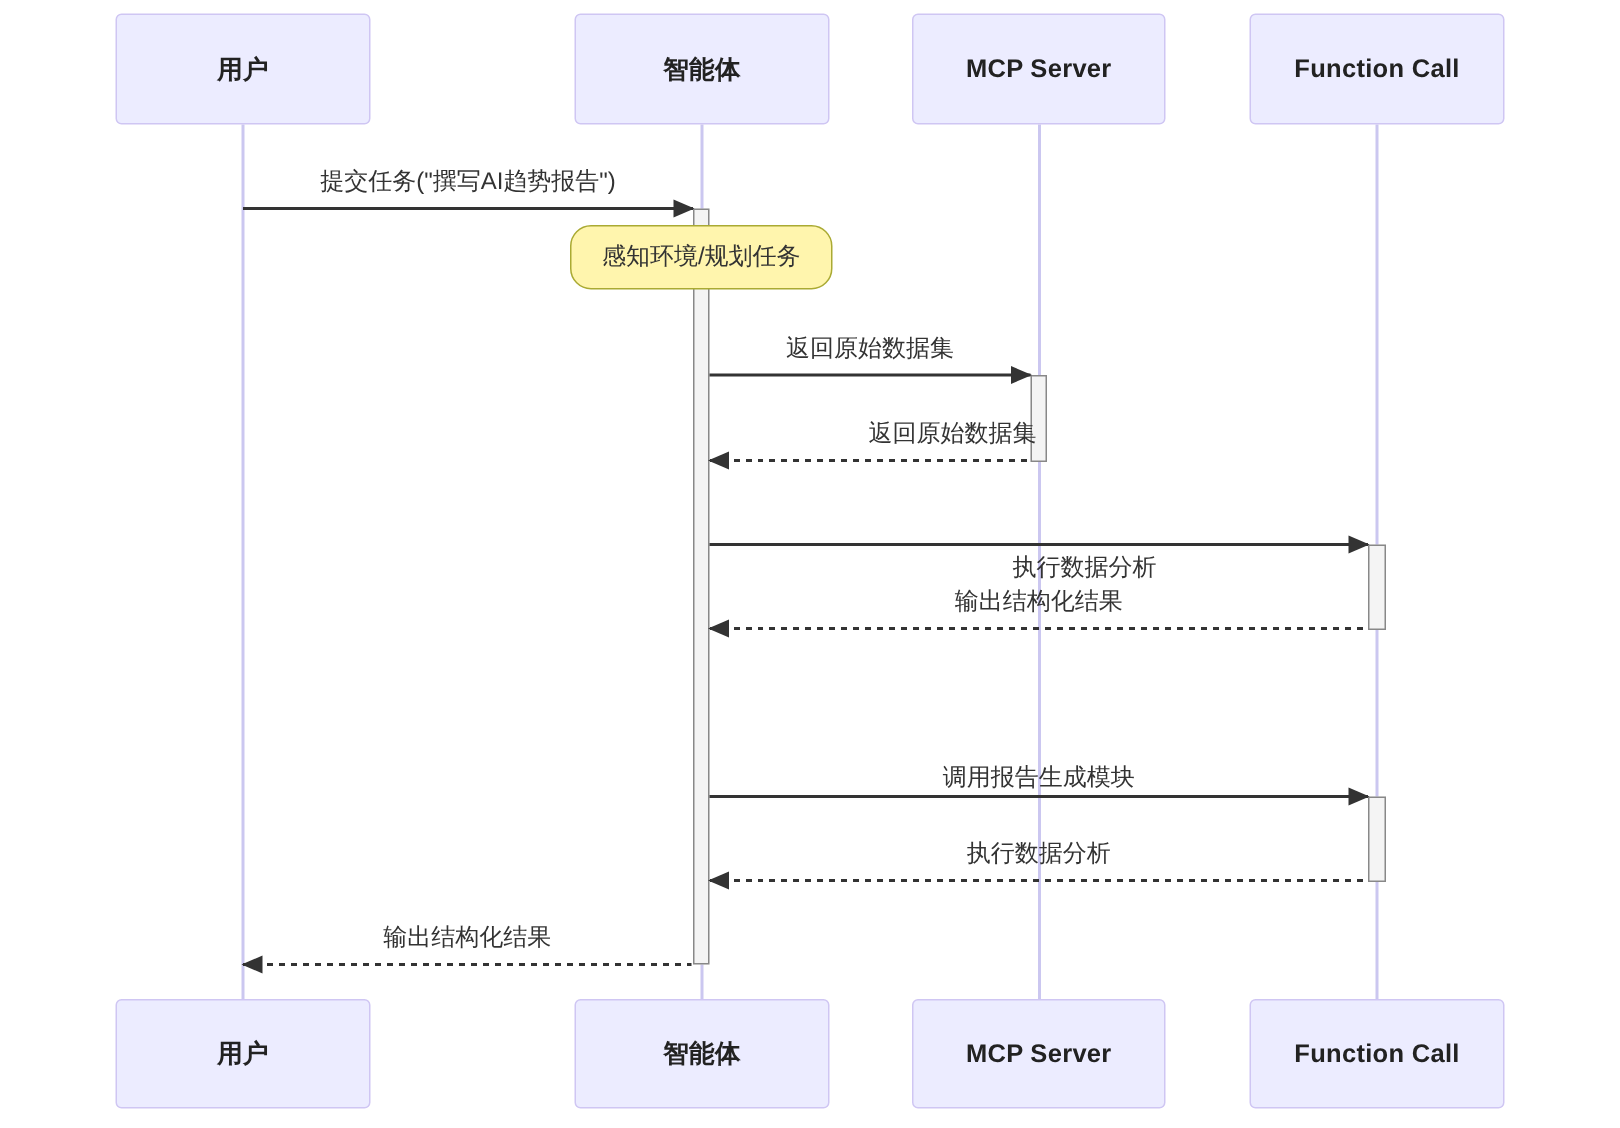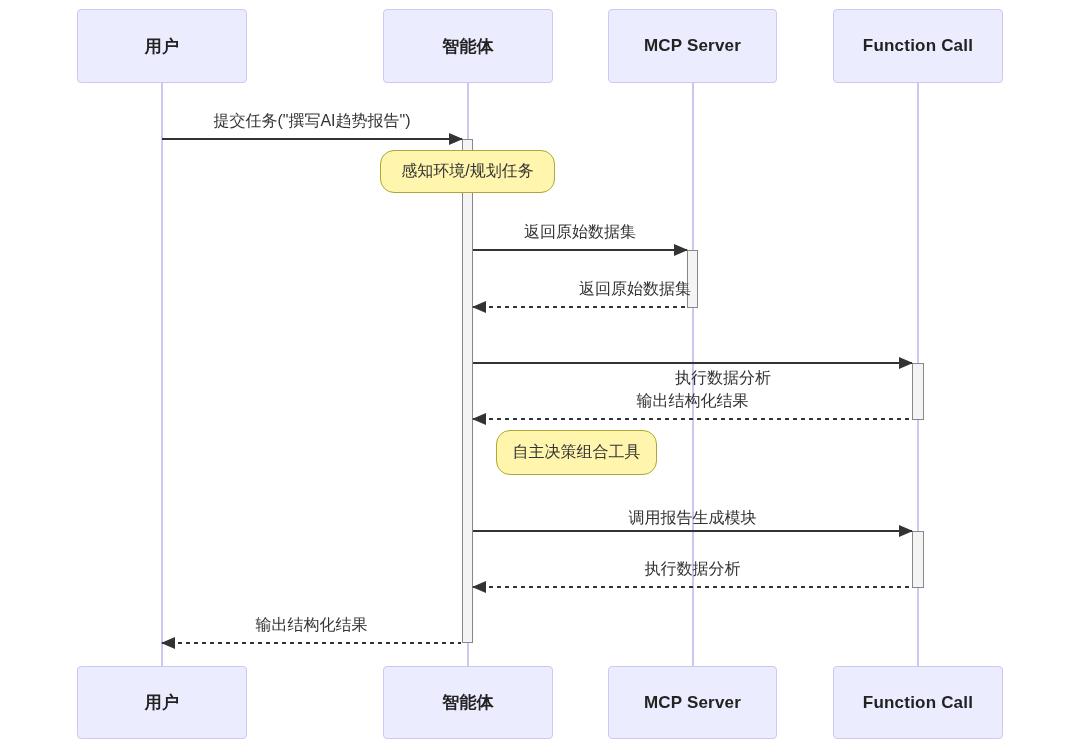--- a/index.html
+++ b/index.html
@@ -116,21 +116,20 @@
     <div class="msg-line-solid" style="left: 473px; top: 530px; width: 439px;"></div>
     <div class="arrowhead-right" style="left: 899px; top: 525px;"></div>
     <div class="msg-label" style="left: 692.5px; top: 508px;">调用报告生成模块</div>
     <div class="msg-line-dashed" style="left: 473px; top: 586px; width: 439px;"></div>
     <div class="arrowhead-left" style="left: 472px; top: 581px;"></div>
     <div class="msg-label" style="left: 692.5px; top: 559px;">执行数据分析</div>
     <div class="msg-line-dashed" style="left: 162px; top: 642px; width: 299px;"></div>
     <div class="arrowhead-left" style="left: 161px; top: 637px;"></div>
     <div class="msg-label" style="left: 311.5px; top: 615px;">输出结构化结果</div>
     <div class="note" style="left: 380px; top: 150px; width: 175px; height: 43px;">感知环境/规划任务</div>
-    <div class="note" style="left: 496px; top: 430px; width: 161px; height: 45px;">自主决策组合工具</div>
     <div class="actor-box" style="left: 77px; top: 9px; width: 170px; height: 74px;">用户</div>
     <div class="actor-box" style="left: 77px; top: 666px; width: 170px; height: 73px;">用户</div>
     <div class="actor-box" style="left: 383px; top: 9px; width: 170px; height: 74px;">智能体</div>
     <div class="actor-box" style="left: 383px; top: 666px; width: 170px; height: 73px;">智能体</div>
     <div class="actor-box" style="left: 608px; top: 9px; width: 169px; height: 74px;">MCP Server</div>
     <div class="actor-box" style="left: 608px; top: 666px; width: 169px; height: 73px;">MCP Server</div>
     <div class="actor-box" style="left: 833px; top: 9px; width: 170px; height: 74px;">Function Call</div>
     <div class="actor-box" style="left: 833px; top: 666px; width: 170px; height: 73px;">Function Call</div>
   </div>
 

